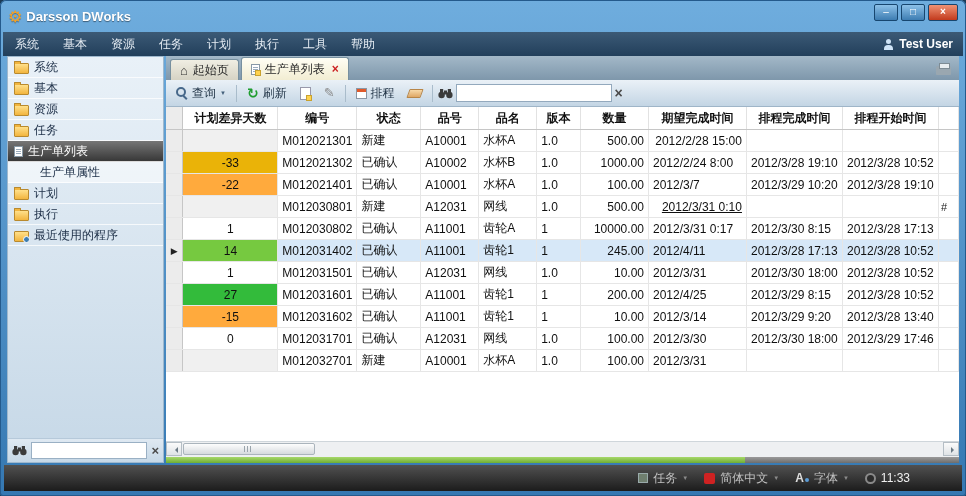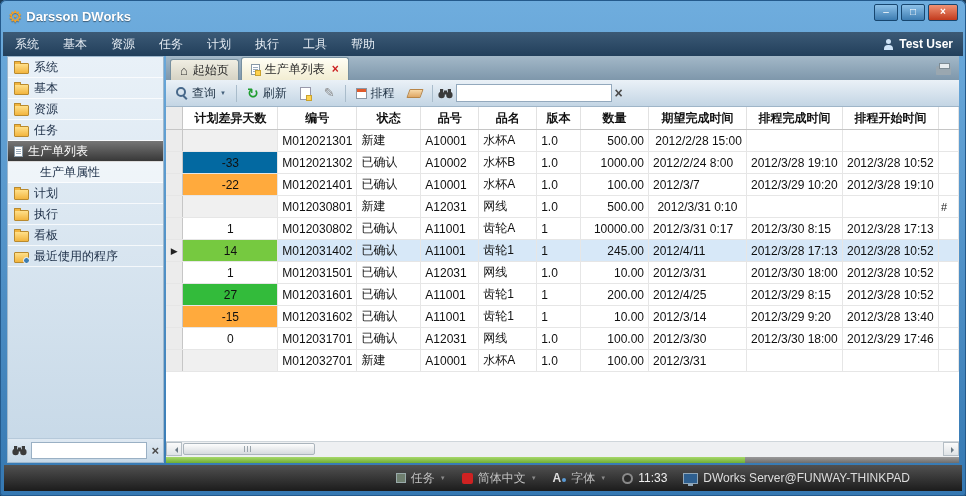--- a/index.html
+++ b/index.html
@@ -185,24 +185,20 @@
           <div class="side-item child">
             <span>生产单属性</span>
           </div>
           <div class="side-item">
             <span class="ico-folder"></span>
             <span>计划</span>
           </div>
           <div class="side-item">
             <span class="ico-folder"></span>
             <span>执行</span>
-          </div>
-          <div class="side-item">
-            <span class="ico-folder"></span>
-            <span>看板</span>
           </div>
           <div class="side-item">
             <span class="ico-recent"></span>
             <span>最近使用的程序</span>
           </div>
         </div>
       <div class="side-search">
         <span class="binoc">
           <svg width="15" height="11" viewBox="0 0 15 11">
               <circle cx="3.6" cy="7" r="3.2" fill="#3b3b3b"></circle>
@@ -315,21 +311,21 @@
                 <td style="text-align: left;">水杯A</td>
                 <td style="text-align: left;">1.0</td>
                 <td style="text-align: right;">500.00</td>
                 <td style="text-align: right;">2012/2/28 15:00</td>
                 <td style="text-align: left;"></td>
                 <td style="text-align: left;"></td>
                 <td class="extra"></td>
               </tr>
               <tr class="">
                 <td class="marker"></td>
-                <td class="diff" style="text-align: center; background: #0369a1;">-33</td>
+                <td class="diff" style="text-align: center; background: #eab308;">-33</td>
                 <td style="text-align: left;">M012021302</td>
                 <td style="text-align: left;">已确认</td>
                 <td style="text-align: left;">A10002</td>
                 <td style="text-align: left;">水杯B</td>
                 <td style="text-align: left;">1.0</td>
                 <td style="text-align: right;">1000.00</td>
                 <td style="text-align: left;">2012/2/24 8:00</td>
                 <td style="text-align: left;">2012/3/28 19:10</td>
                 <td style="text-align: left;">2012/3/28 10:52</td>
                 <td class="extra"></td>
@@ -350,21 +346,21 @@
               </tr>
               <tr class="">
                 <td class="marker"></td>
                 <td class="diff" style="text-align: center; background: rgb(240, 240, 240);"></td>
                 <td style="text-align: left;">M012030801</td>
                 <td style="text-align: left;">新建</td>
                 <td style="text-align: left;">A12031</td>
                 <td style="text-align: left;">网线</td>
                 <td style="text-align: left;">1.0</td>
                 <td style="text-align: right;">500.00</td>
-                <td style="text-align: center;">2012/3/31 0:10</td>
+                <td style="text-align: right; text-decoration: underline;">2012/3/31 0:10</td>
                 <td style="text-align: left;"></td>
                 <td style="text-align: left;"></td>
                 <td class="extra">#</td>
               </tr>
               <tr class="">
                 <td class="marker"></td>
                 <td class="diff" style="text-align: center; background: rgb(255, 255, 255);">1</td>
                 <td style="text-align: left;">M012030802</td>
                 <td style="text-align: left;">已确认</td>
                 <td style="text-align: left;">A11001</td>
@@ -490,19 +486,15 @@
     </div>
     <div class="sitem">
       <span class="fonticon">A</span>
       <span>字体</span>
       <span class="caret dim">▼</span>
     </div>
     <div class="sitem">
       <span class="ico-clock"></span>
       <span class="stime">11:33</span>
     </div>
-    <div class="sitem">
-      <span class="ico-monitor"></span>
-      <span class="sserver">DWorks Server@FUNWAY-THINKPAD</span>
-    </div>
   </div>
 
 </div>
 
 </body></html>

